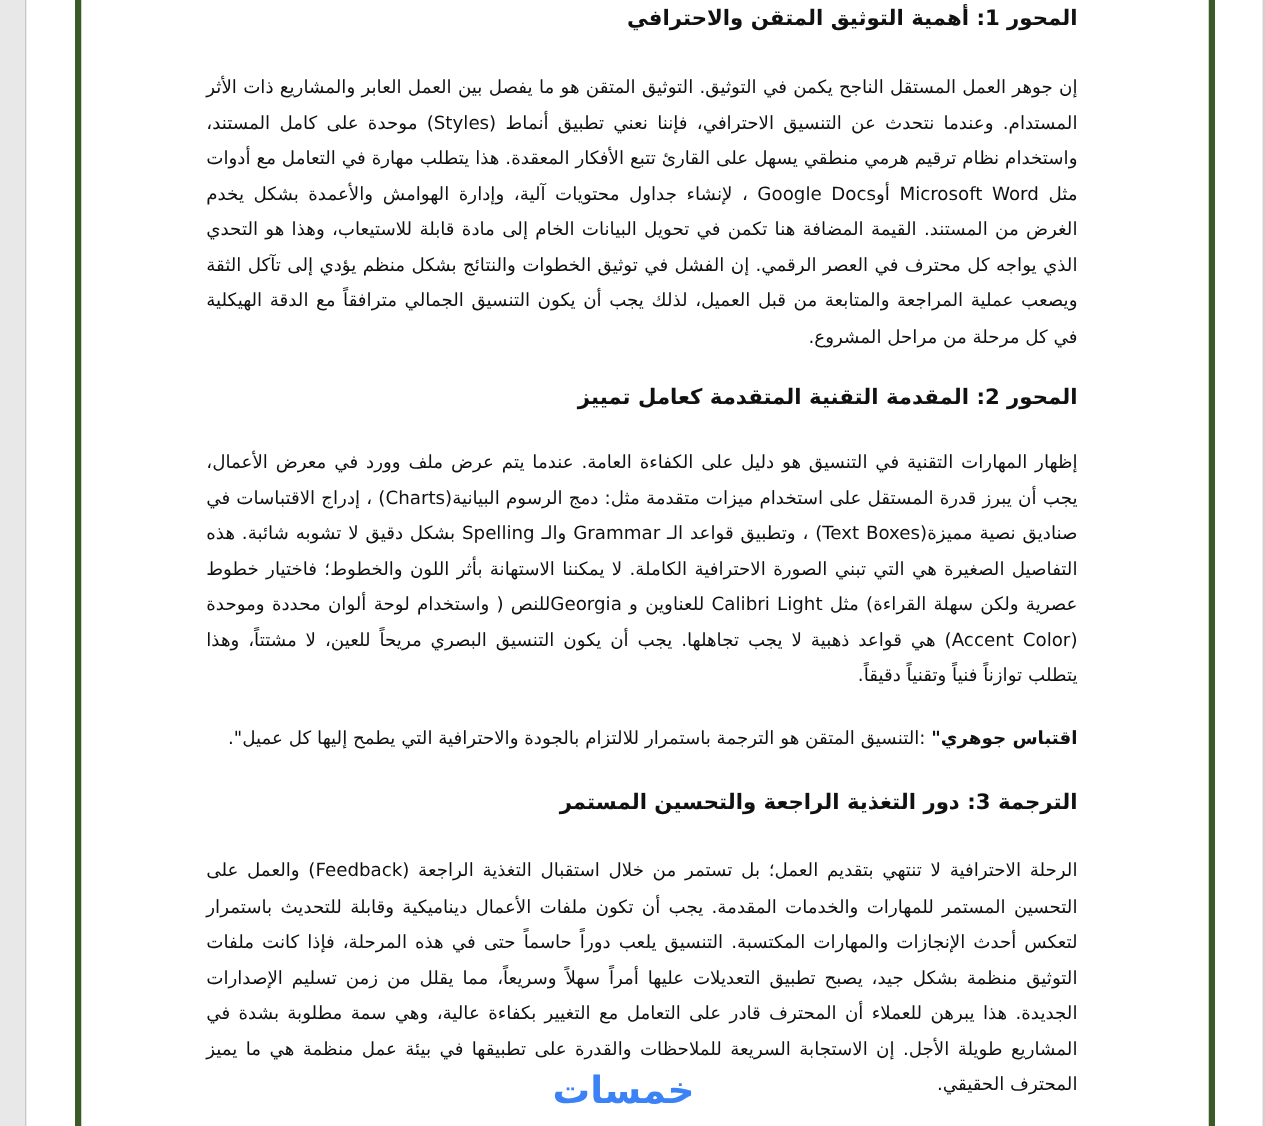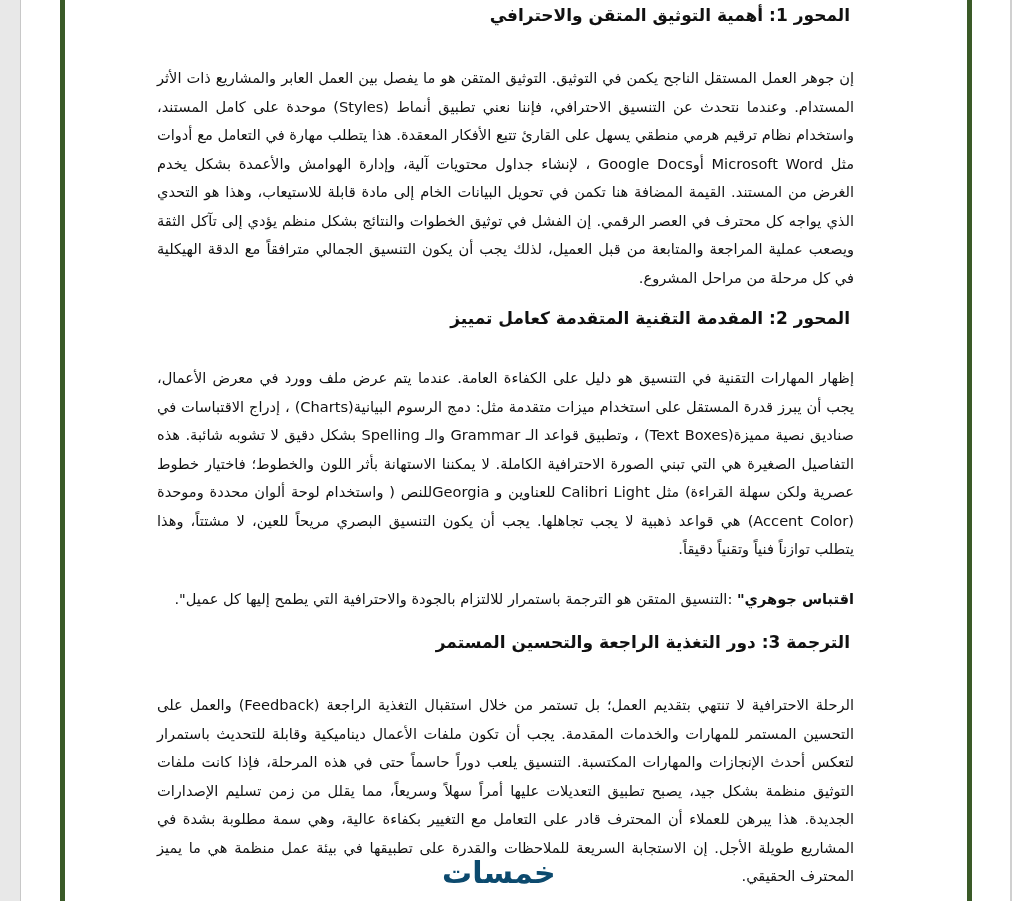--- a/index.html
+++ b/index.html
@@ -25,32 +25,32 @@
     position:absolute; left:967px; top:0; width:5px; height:901px;
     background:#3a5a28;
   }
   .content {
     position:absolute; left:165px; top:0; width:697px;
     direction:rtl; text-align:justify;
     color:#111;
   }
   .heading {
     font-weight:bold; font-size:17px; line-height:24px;
-    margin:0; position:absolute; right:12px; text-align:right;
+    margin:0; position:absolute; right:0; text-align:right;
     white-space:nowrap;
   }
   .para {
-    font-size:14.6px; line-height:28.5px; margin:8px;
+    font-size:14.6px; line-height:28.5px; margin:0;
     position:absolute; right:0; width:697px;
     text-align-last:right;
   }
   .quote-label { font-weight:bold; }
   .watermark {
     position:absolute; left:442px; top:855px;
-    font-size:30px; color:#0c4a6e; font-weight:bold;
+    font-size:30px; color:#3b82f6; font-weight:bold;
     letter-spacing:2px; direction:rtl;text-align:right;
   }
 </style>
 </head>
 <body>
 
 <div class="gutter"></div>
 <div class="right-edge"></div>
 <div class="page-border-left"></div>
 <div class="page-border-right"></div>

